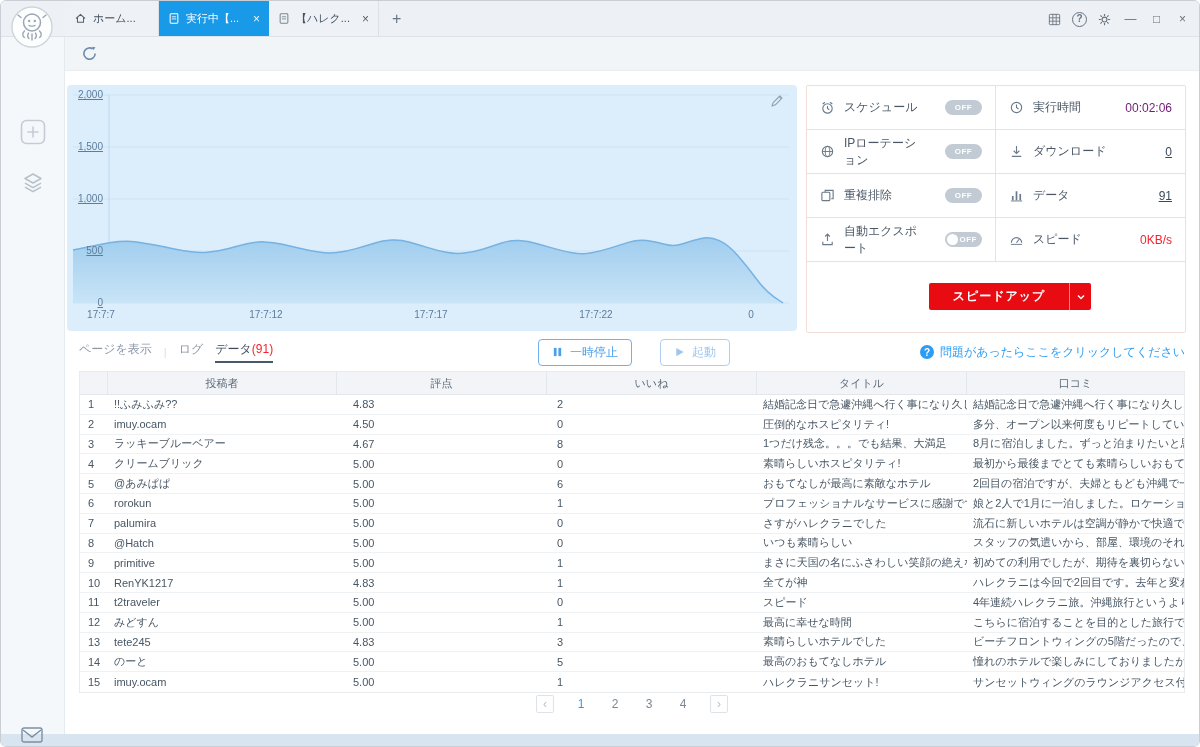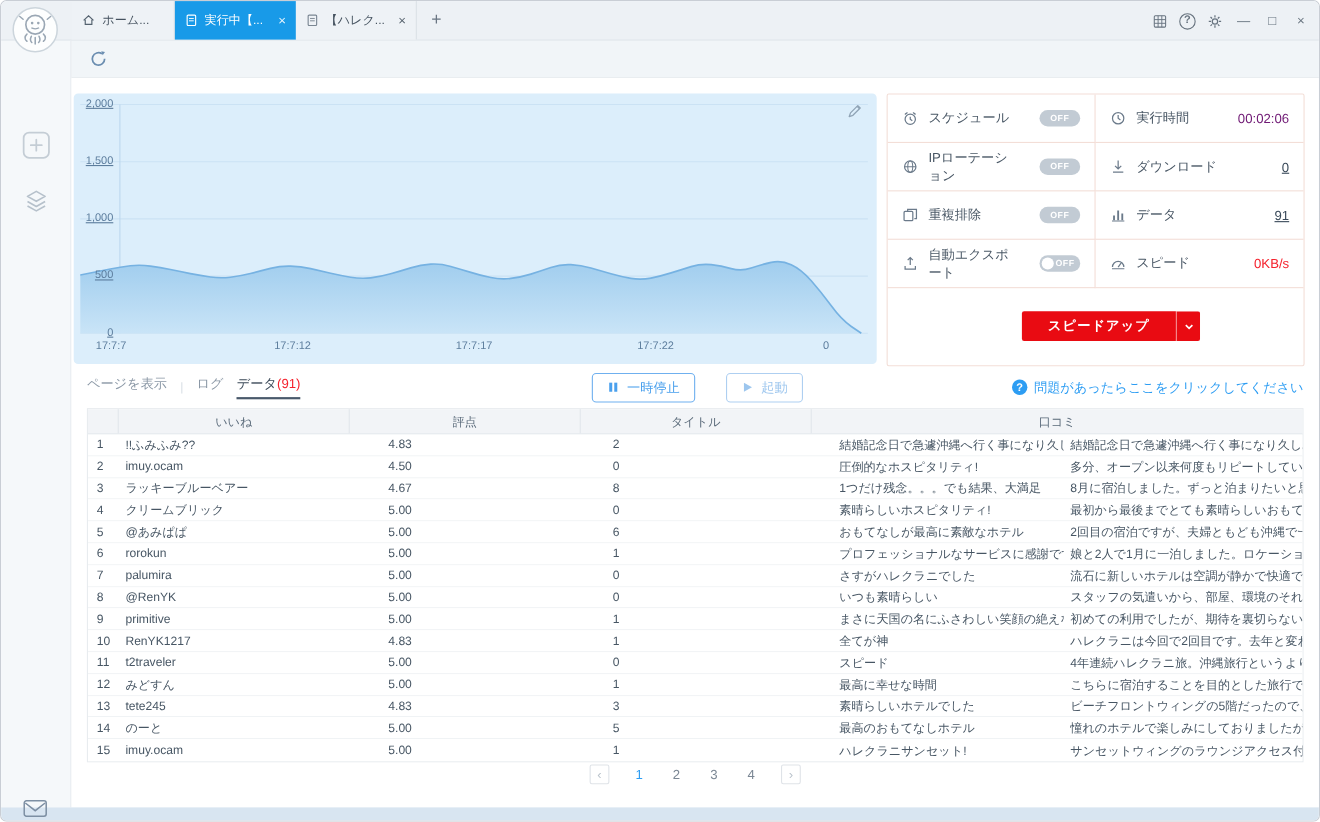--- a/index.html
+++ b/index.html
@@ -353,22 +353,23 @@
       </div>
       <button class="help-link">
         <span class="help-badge">?</span>
         <span>問題があったらここをクリックしてください</span>
       </button>
     </div>
 
     <section class="table">
       <div class="thead">
         <div class="th c-no"></div>
+        <div class="th c-poster">投稿者</div>
+        <div class="th c-rating">評点</div>
         <div class="th c-likes">いいね</div>
-        <div class="th c-rating">評点</div>
         <div class="th c-title">タイトル</div>
         <div class="th c-review">口コミ</div>
       </div>
       <div>
           <div class="trow">
             <div class="tc c-no">1</div>
             <div class="tc c-poster">!!ふみふみ??</div>
             <div class="tc c-rating">4.83</div>
             <div class="tc c-likes">2</div>
             <div class="tc c-title">結婚記念日で急遽沖縄へ行く事になり久しぶ...</div>
@@ -417,21 +418,21 @@
           <div class="trow">
             <div class="tc c-no">7</div>
             <div class="tc c-poster">palumira</div>
             <div class="tc c-rating">5.00</div>
             <div class="tc c-likes">0</div>
             <div class="tc c-title">さすがハレクラニでした</div>
             <div class="tc c-review">流石に新しいホテルは空調が静かで快適でし...</div>
           </div>
           <div class="trow">
             <div class="tc c-no">8</div>
-            <div class="tc c-poster">@RenYK</div>
+            <div class="tc c-poster">@Hatch</div>
             <div class="tc c-rating">5.00</div>
             <div class="tc c-likes">0</div>
             <div class="tc c-title">いつも素晴らしい</div>
             <div class="tc c-review">スタッフの気遣いから、部屋、環境のそれぞ...</div>
           </div>
           <div class="trow">
             <div class="tc c-no">9</div>
             <div class="tc c-poster">primitive</div>
             <div class="tc c-rating">5.00</div>
             <div class="tc c-likes">1</div>

